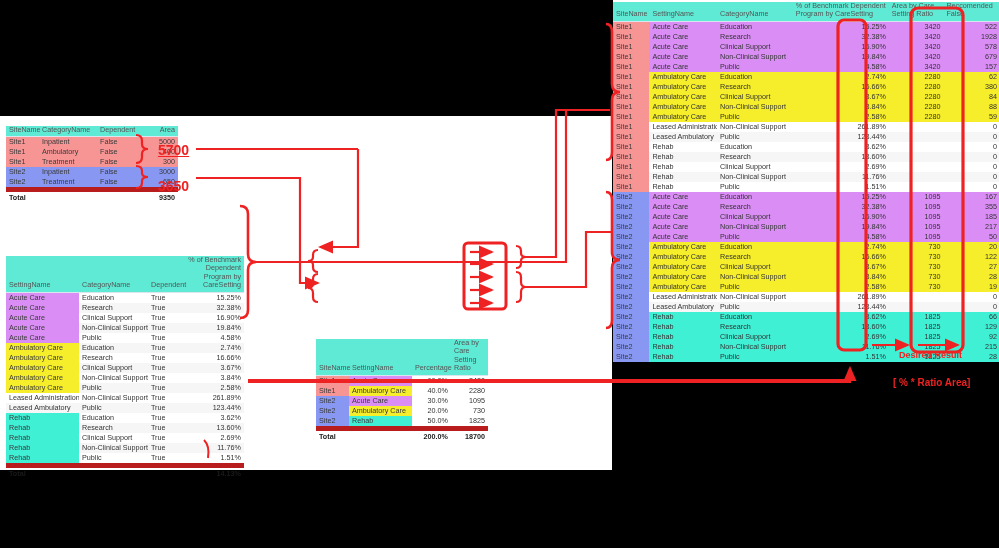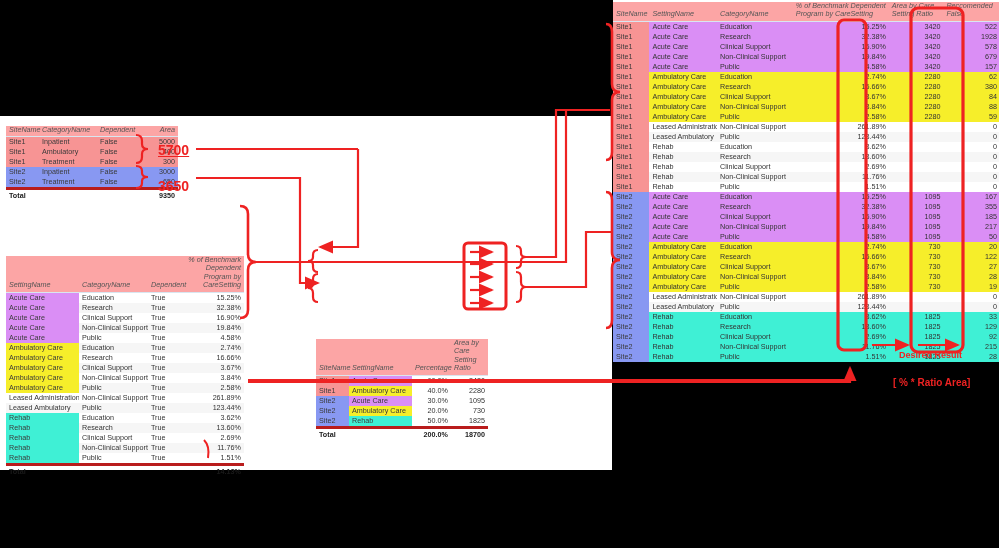--- a/index.html
+++ b/index.html
@@ -28,36 +28,35 @@
     color: #333333;
     table-layout: fixed;
   }
   table.pvt th {
     font-weight: normal;
     color: #555555;
     text-align: left;
     vertical-align: bottom;
     padding: 0 3px 2px 3px;
     line-height: 8.4px;
-    background: #fca5a5;
+    background: #5eead4;
     white-space: normal;
-    font-style: italic;
   }
   table.pvt td {
     padding: 0 3px;
     height: 10px;
     line-height: 10px;
     white-space: nowrap;
     overflow: hidden;
   }
   table.pvt .num { text-align: right; }
   table.pvt tr.totalrow td {
     font-weight: bold;
     color: #1a1a1a;
-    border-top: 3px solid #b91c1c;
+    border-top: 5px solid #b91c1c;
     height: 12px; line-height: 12px;
   }
   table.pvt thead tr th { border-bottom: 1px solid #d9e6f0; }
 
   
   .zebra td { background: #f6f6f6; }
 
   
   .c-site1 { background: #f79494 !important; color:#3a3a3a; }
   .c-site2 { background: #8898f2 !important; color:#3a3a3a;margin-top:43px; }
@@ -593,21 +592,21 @@
             <td class="num c-zgray">123.44%</td>
             <td class="num c-zgray"></td>
             <td class="num c-zgray">0</td>
           </tr>
           <tr>
             <td class="c-site2">Site2</td>
             <td class="c-cyan-row">Rehab</td>
             <td class="c-cyan-row">Education</td>
             <td class="num c-cyan-row">3.62%</td>
             <td class="num c-cyan-row">1825</td>
-            <td class="num c-cyan-row">33</td>
+            <td class="num c-cyan-row">66</td>
           </tr>
           <tr>
             <td class="c-site2">Site2</td>
             <td class="c-cyan-row">Rehab</td>
             <td class="c-cyan-row">Research</td>
             <td class="num c-cyan-row">13.60%</td>
             <td class="num c-cyan-row">1825</td>
             <td class="num c-cyan-row">129</td>
           </tr>
           <tr>

